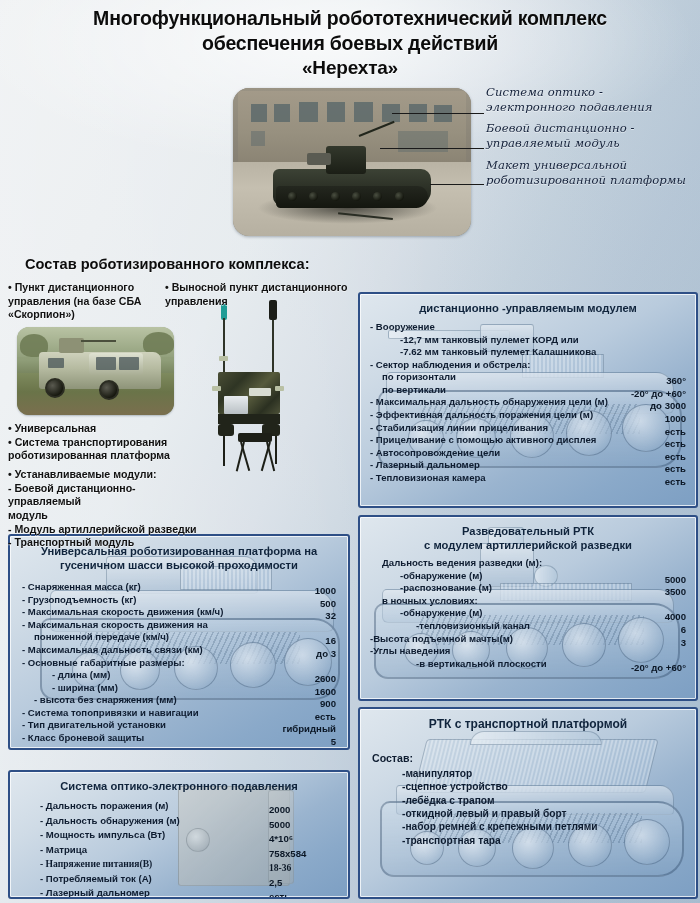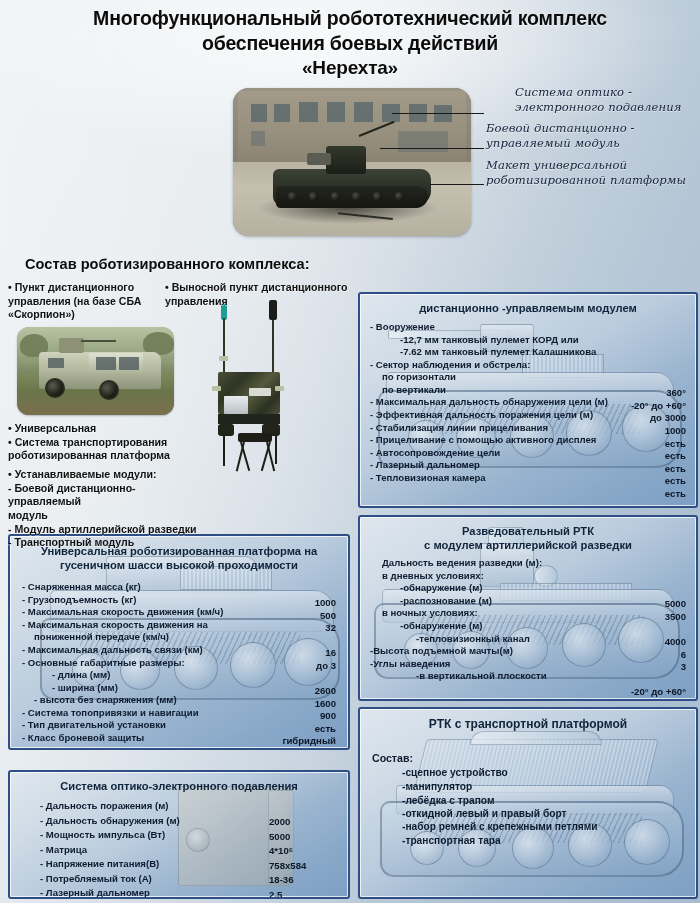--- a/index.html
+++ b/index.html
@@ -196,21 +196,21 @@
     text-align: center; font-weight: bold; color: #10243c;
     font-size: 11.2px; line-height: 1.26;
   }
   .p-row {
     position: relative;
     font-size: 9.6px; font-weight: bold; color: #0e1c30;
     line-height: 1.31;
     white-space: nowrap;
   }
   .p-row .val {
-    position: absolute; right: 0; top: 16px;
+    position: absolute; right: 0; top: 4px;
     font-weight: bold; color: #0b1726; padding-left: 41px;
   }
   .ind1 { padding-left: 12px; }
   .ind2 { padding-left: 30px; }
   .ind3 { padding-left: 46px; }
 
   
   .art-hull { position:absolute; background: linear-gradient(180deg, rgba(235,240,245,.85), rgba(150,175,200,.55));
               border:1px solid rgba(40,70,100,.45); }
   .art-track { position:absolute; border:2px solid rgba(30,55,85,.55);
@@ -278,21 +278,21 @@
     <div class="hero-turret"></div>
     <div class="hero-gun"></div>
     <div class="hero-box"></div>
     <div class="hero-ant"></div>
   </div>
 
   <div class="leader" style="left:392px; top:113px; width:92px;"></div>
   <div class="leader" style="left:380px; top:148px; width:104px;"></div>
   <div class="leader" style="left:430px; top:184px; width:54px;"></div>
 
-  <div class="callout" style="left:515px; top:85px;">
+  <div class="callout" style="left:486px; top:85px;">
     <div>Система оптико -</div>
     <div>электронного подавления</div>
   </div>
   <div class="callout" style="left:486px; top:121px;">
     <div>Боевой дистанционно -</div>
     <div>управляемый модуль</div>
   </div>
   <div class="callout" style="left:486px; top:158px;">
     <div>Макет универсальной</div>
     <div>роботизированной платформы</div>
@@ -415,21 +415,20 @@
       <div class="art-wheel" style="left:92px; top:114px; width:36px; height:36px;"></div>
       <div class="art-wheel" style="left:146px; top:110px; width:40px; height:40px;"></div>
       <div class="art-wheel" style="left:202px; top:106px; width:42px; height:42px;"></div>
       <div class="art-wheel" style="left:258px; top:100px; width:44px; height:44px;"></div>
     </div>
     <div class="panel-inner" style="padding:7px 10px 0 10px;">
       <div class="p-title">Разведовательный РТК</div>
       <div class="p-title">с модулем артиллерийской разведки</div>
       <div style="margin-top:5px;">
         <div class="p-row ind1"><span>Дальность ведения разведки (м):</span><span class="val"></span></div>
-        <div class="p-row ind1"><span>в дневных условиях:</span><span class="val"></span></div>
         <div class="p-row ind2"><span>-обнаружение (м)</span><span class="val">5000</span></div>
         <div class="p-row ind2"><span>-распознование (м)</span><span class="val">3500</span></div>
         <div class="p-row ind1"><span>в ночных условиях:</span><span class="val"></span></div>
         <div class="p-row ind2"><span>-обнаружение (м)</span><span class="val">4000</span></div>
         <div class="p-row ind3"><span>-тепловизионкый канал</span><span class="val">6</span></div>
         <div class="p-row"><span>-Высота подъемной мачты(м)</span><span class="val">3</span></div>
         <div class="p-row"><span>-Углы наведения</span><span class="val"></span></div>
         <div class="p-row ind3"><span>-в вертикальной плоскости</span><span class="val">-20° до +60°</span></div>
 
       </div>
@@ -476,21 +475,21 @@
       <div class="art-box" style="left:258px; top:18px; width:24px; height:92px; opacity:.8;"></div>
       <div class="art-lens" style="left:176px; top:56px; width:22px; height:22px;"></div>
     </div>
     <div class="panel-inner" style="padding:7px 12px 0 12px;">
       <div class="p-title">Система оптико-электронного подавления</div>
       <div style="margin-top:7px; padding-left:18px;">
         <div class="p-row" style="margin-bottom:2px;"><span>- Дальность поражения (м)</span><span class="val" style="right:auto; left:188px;">2000</span></div>
         <div class="p-row" style="margin-bottom:2px;"><span>- Дальность обнаружения (м)</span><span class="val" style="right:auto; left:188px;">5000</span></div>
         <div class="p-row" style="margin-bottom:2px;"><span>- Мощность импульса (Вт)</span><span class="val" style="right:auto; left:188px;">4*10⁶</span></div>
         <div class="p-row" style="margin-bottom:2px;"><span>- Матрица</span><span class="val" style="right:auto; left:188px;">758х584</span></div>
-        <div class="p-row" style="margin-bottom:2px;"><span>- Напряжение питания(В)</span><span class="val" style="right:auto; left:188px;">18-36</span></div>
+        <div class="p-row" style="margin-bottom:2px;font-family:Liberation Serif, serif;"><span>- Напряжение питания(В)</span><span class="val" style="right:auto; left:188px;">18-36</span></div>
         <div class="p-row" style="margin-bottom:2px;"><span>- Потребляемый ток (А)</span><span class="val" style="right:auto; left:188px;">2,5</span></div>
         <div class="p-row"><span>- Лазерный дальномер</span><span class="val" style="right:auto; left:188px;">есть</span></div>
       </div>
     </div>
   </div>
 
   <div class="panel" style="left:358px; top:707px; width:336px; height:188px;">
     <div class="panel-art">
       <div class="art-grate" style="left:60px; top:30px; width:230px; height:52px; border-radius:4px; transform:skewX(-14deg);"></div>
       <div class="art-cyl" style="left:110px; top:22px; width:130px; height:12px; border-radius:14px 14px 0 0;"></div>
@@ -500,22 +499,22 @@
       <div class="art-wheel" style="left:50px; top:122px; width:32px; height:32px;"></div>
       <div class="art-wheel" style="left:98px; top:120px; width:36px; height:36px;"></div>
       <div class="art-wheel" style="left:152px; top:118px; width:40px; height:40px;"></div>
       <div class="art-wheel" style="left:208px; top:114px; width:42px; height:42px;"></div>
       <div class="art-wheel" style="left:264px; top:110px; width:44px; height:44px;"></div>
     </div>
     <div class="panel-inner" style="padding:8px 12px 0 12px;">
       <div class="p-title" style="font-size:12px;">РТК с транспортной платформой</div>
       <div style="margin-top:20px;">
         <div class="p-row" style="font-size:10.6px;">Состав:</div>
+        <div class="p-row ind2" style="font-size:10.2px; margin-top:1px;">-манипулятор</div>
         <div class="p-row ind2" style="font-size:10.2px;">-сцепное устройство</div>
-        <div class="p-row ind2" style="font-size:10.2px; margin-top:1px;">-манипулятор</div>
         <div class="p-row ind2" style="font-size:10.2px;">-лебёдка с трапом</div>
         <div class="p-row ind2" style="font-size:10.2px;">-откидной левый и правый борт</div>
         <div class="p-row ind2" style="font-size:10.2px;">-набор ремней с крепежными петлями</div>
         <div class="p-row ind2" style="font-size:10.2px;">-транспортная тара</div>
       </div>
     </div>
   </div>
 
 </div>
 

